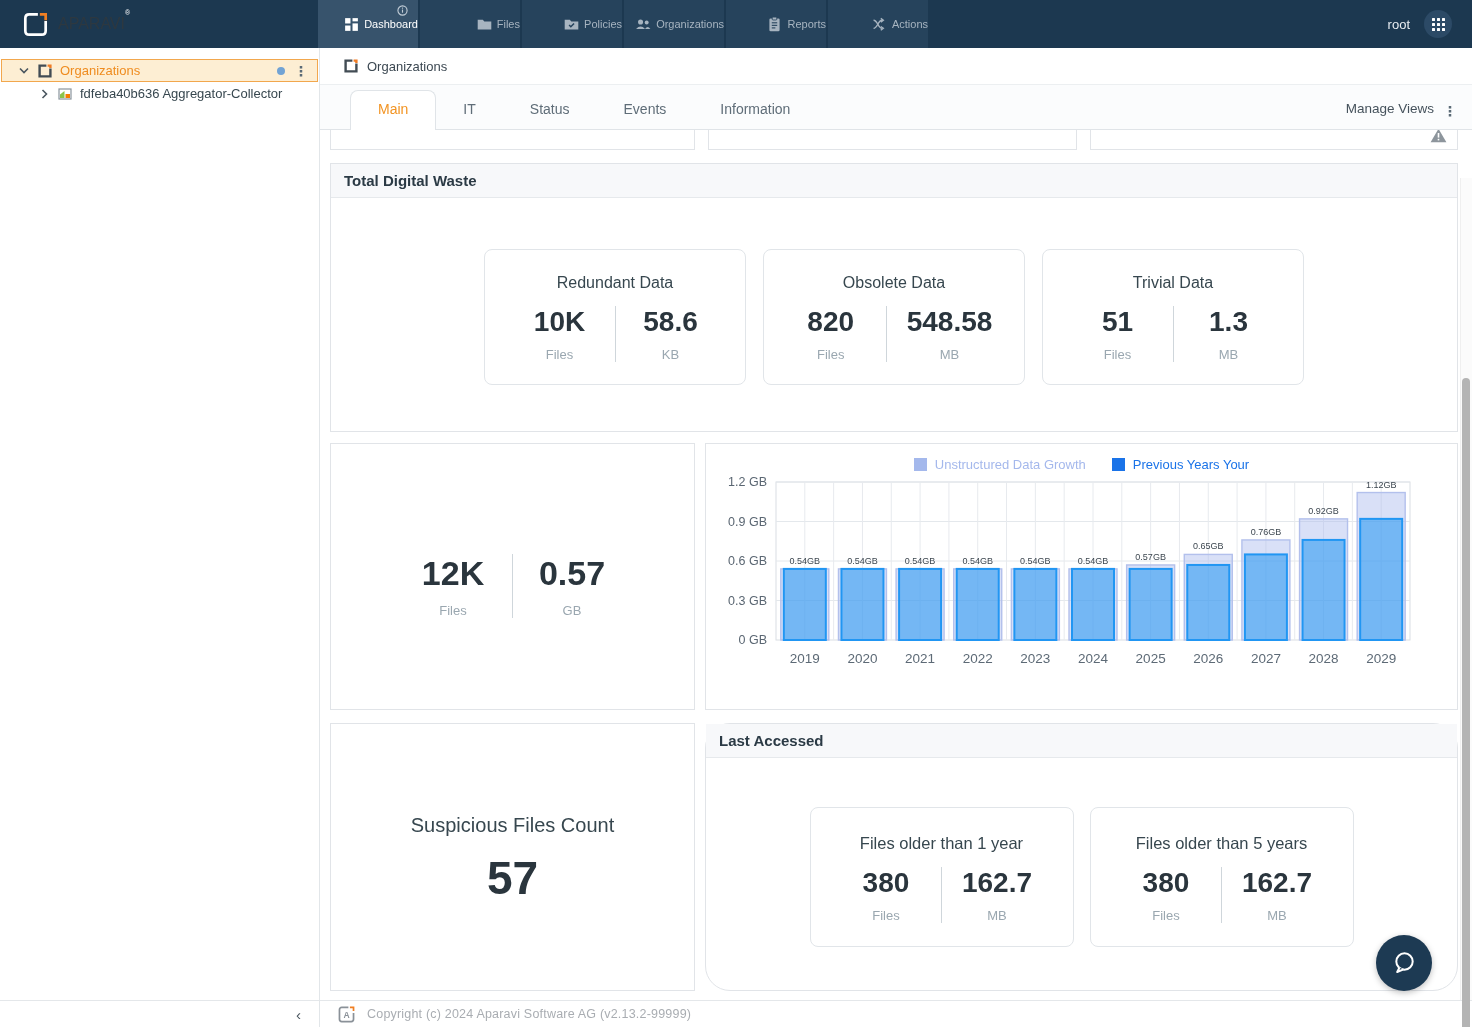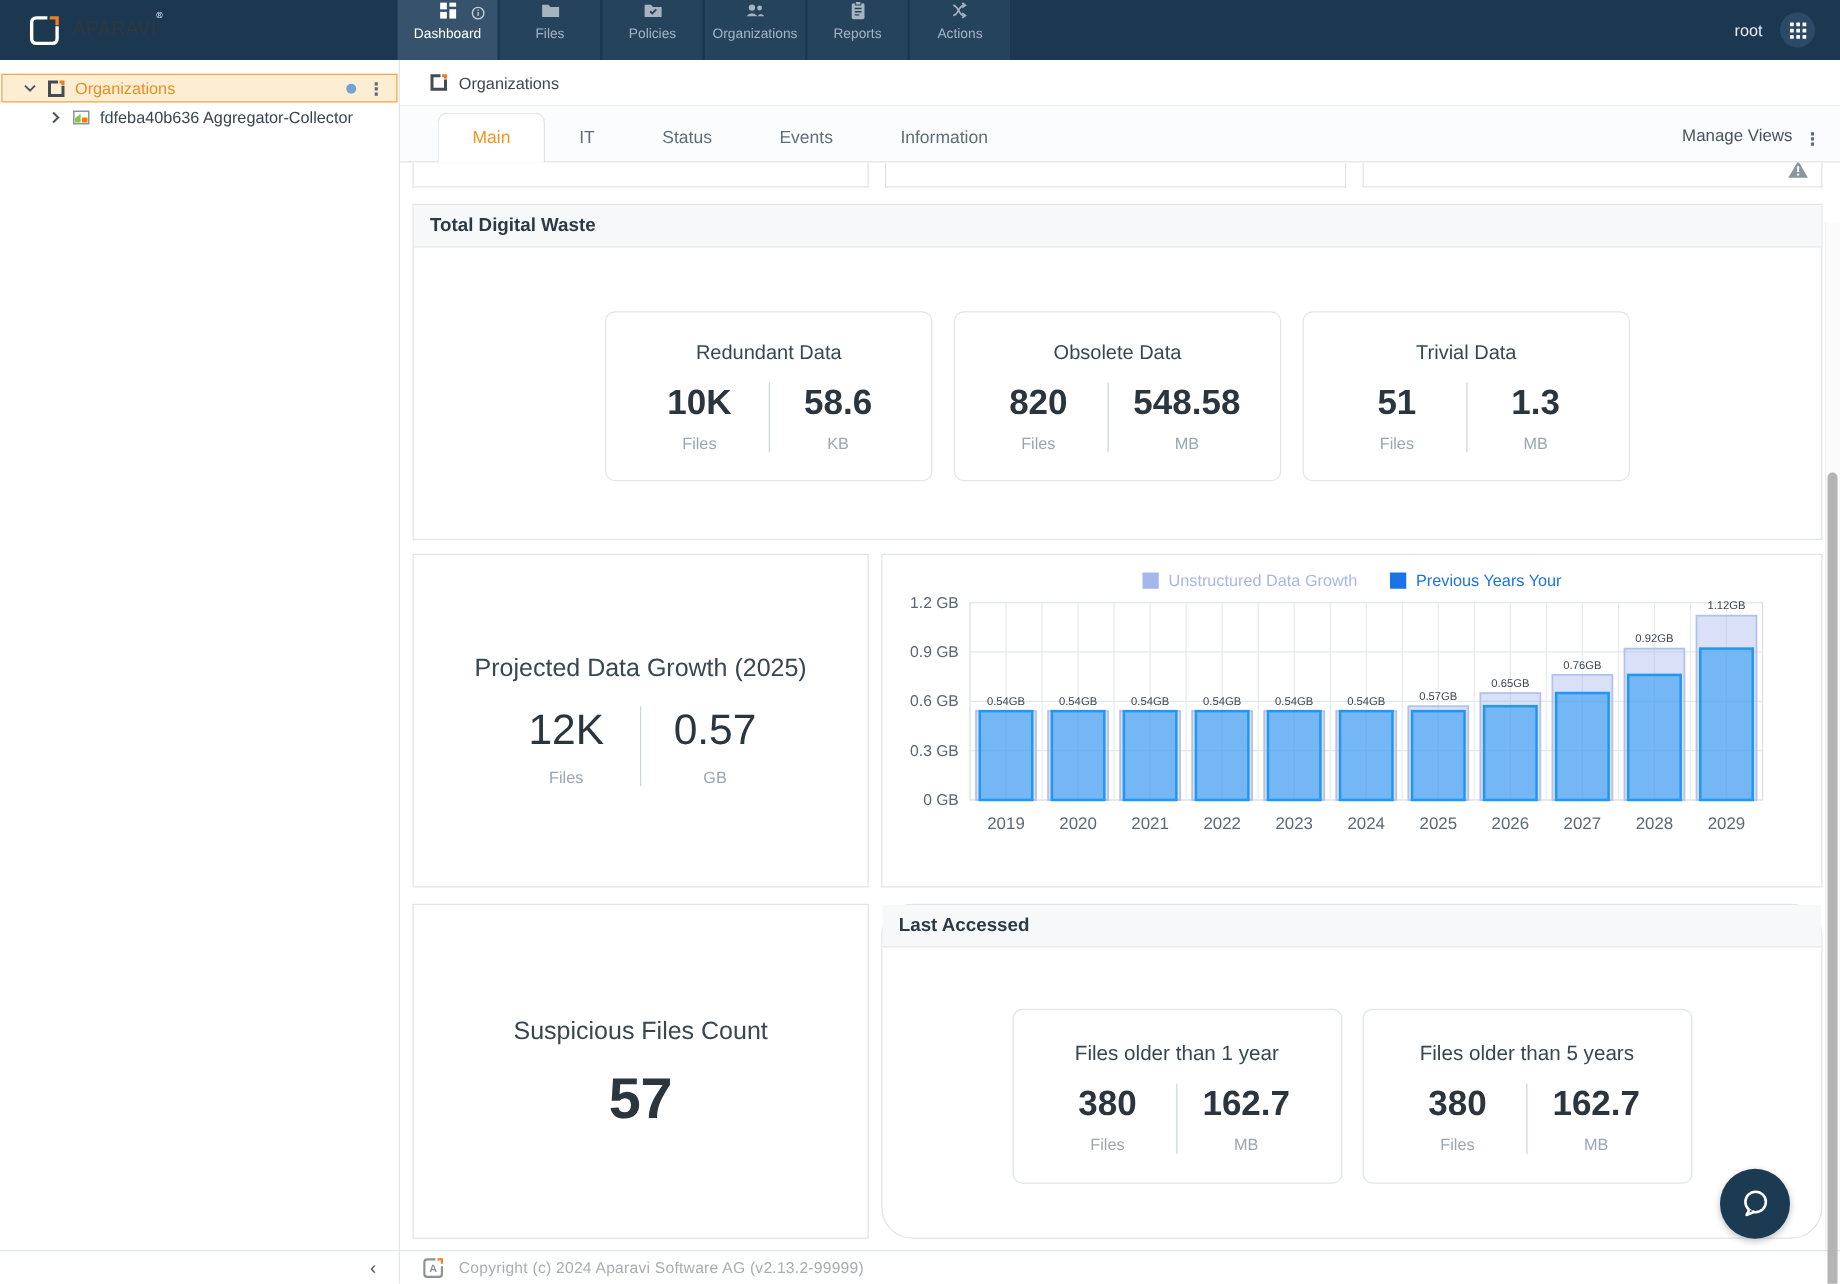--- a/index.html
+++ b/index.html
@@ -3,21 +3,21 @@
 <meta charset="utf-8">
 <style>
   * { margin:0; padding:0; box-sizing:border-box; }
   html,body { width:1472px; height:1027px; overflow:hidden; font-family:"Liberation Sans","DejaVu Sans",sans-serif; background:#fff; color:#2d3840; }
 
   
   .topbar { height:48px; background:#1c3850; display:flex; align-items:stretch; position:relative; z-index:30; }
   .brand { width:318px; display:flex; align-items:center; padding-left:22px; gap:9px; }
   .brand-reg { color:#fff; font-size:7px; vertical-align:top; position:relative; top:-6px; letter-spacing:0; }
   .nav-tabs { display:flex; gap:2px; }
-  .nav-tab { width:80px; background:#26435c; color:#a7b4c0; display:flex; flex-direction:column; align-items:center; justify-content:flex-start; gap:4px; cursor:pointer; position:relative; }
+  .nav-tab { width:100px; background:#26435c; color:#a7b4c0; display:flex; align-items:center; justify-content:flex-end; gap:4px; cursor:pointer; position:relative; }
   .nav-tab.active { background:#37536c; color:#fff; }
   .nav-tab .tab-label { font-size:11px; }
   .nav-tab svg { display:block; }
   .nav-info { position:absolute; top:5px; right:10px; }
   .topbar-spacer { flex:1; }
   .topbar-right { display:flex; align-items:center; gap:14px; padding-right:20px; }
   .root-label { color:#e8edf2; font-size:13px; }
   .apps-btn { width:28px; height:28px; border-radius:50%; background:#2c4a66; display:flex; align-items:center; justify-content:center; cursor:pointer; }
   .apps-grid { display:grid; grid-template-columns:repeat(3,3px); grid-template-rows:repeat(3,3px); gap:2px; }
   .apps-grid i { background:#fff; border-radius:0.5px; }
@@ -68,21 +68,21 @@
   .stat-col { min-width:70px; text-align:center; }
   .stat-num { font-size:28px; font-weight:700; color:#2a353d; }
   .stat-unit { font-size:13px; color:#9aa7b0; margin-top:9px; }
   .stat-divider { width:1px; background:#cfd6db; }
 
   .grid-row { display:grid; grid-template-columns:365px 1fr; gap:10px; margin-top:11px; }
   .row3 { margin-top:13px; }
   .plain-panel { height:267px; display:flex; flex-direction:column; align-items:center; justify-content:center; }
   .plain-title { font-size:20px; color:#37474f; }
   .big-values { display:flex; align-items:stretch; gap:24px; margin-top:18px; }
-  .big-num { font-size:34px; font-weight:400; color:#2a353d; }
+  .big-num { font-size:34px; font-weight:700; color:#2a353d; }
   .big-unit { font-size:13px; color:#9aa7b0; margin-top:10px; }
   .chart-panel { height:267px; }
   .legend-row { display:flex; justify-content:center; gap:26px; padding-top:11px; height:30px; align-items:center; }
   .legend-item { display:flex; align-items:center; gap:8px; font-size:13px; font-weight:500; cursor:pointer; }
   .legend-swatch { width:13px; height:13px; }
 
   .susp-panel { height:268px; display:flex; flex-direction:column; align-items:center; padding-top:90px; }
   .susp-count { font-size:46px; font-weight:700; color:#2a353d; margin-top:14px; }
   .la-panel { height:268px;border-radius:25px; }
   .la-body { display:flex; justify-content:center; gap:16px; padding-top:49px; }
@@ -307,21 +307,20 @@
                   <div class="stat-num">1.3</div>
                   <div class="stat-unit">MB</div>
                 </div>
             </div>
           </div>
         </div>
       </div>
 
       <div class="grid-row">
         <div class="panel plain-panel">
-          <div class="plain-title">Projected Data Growth (2025)</div>
           <div class="big-values">
             <div class="stat-col">
                 <div class="big-num">12K</div>
                 <div class="big-unit">Files</div>
               </div>
             <div class="stat-divider"></div>
             <div class="stat-col">
                 <div class="big-num">0.57</div>
                 <div class="big-unit">GB</div>
               </div>

